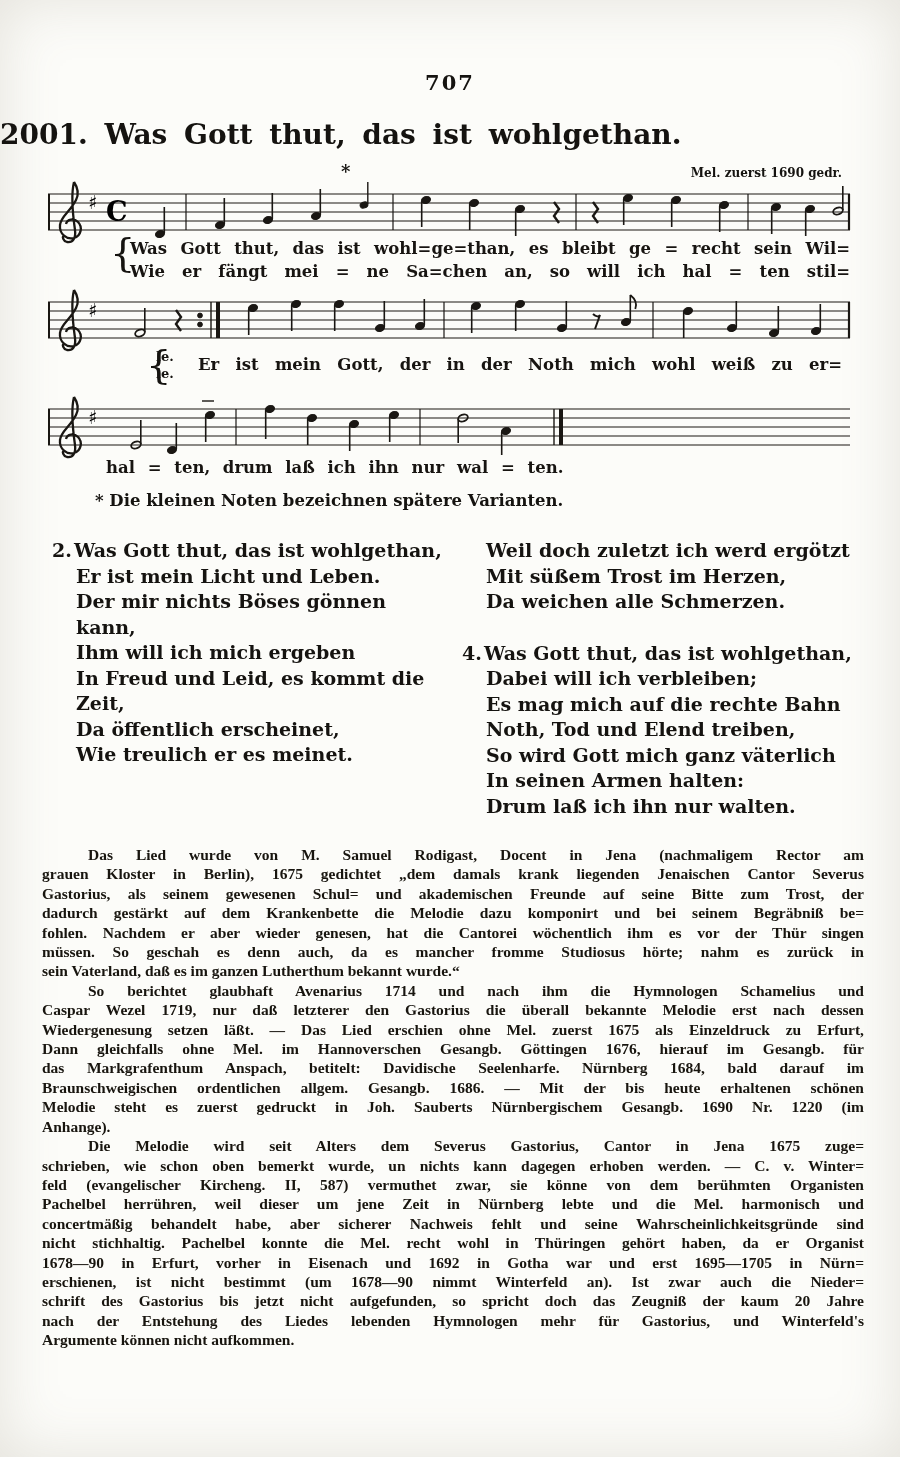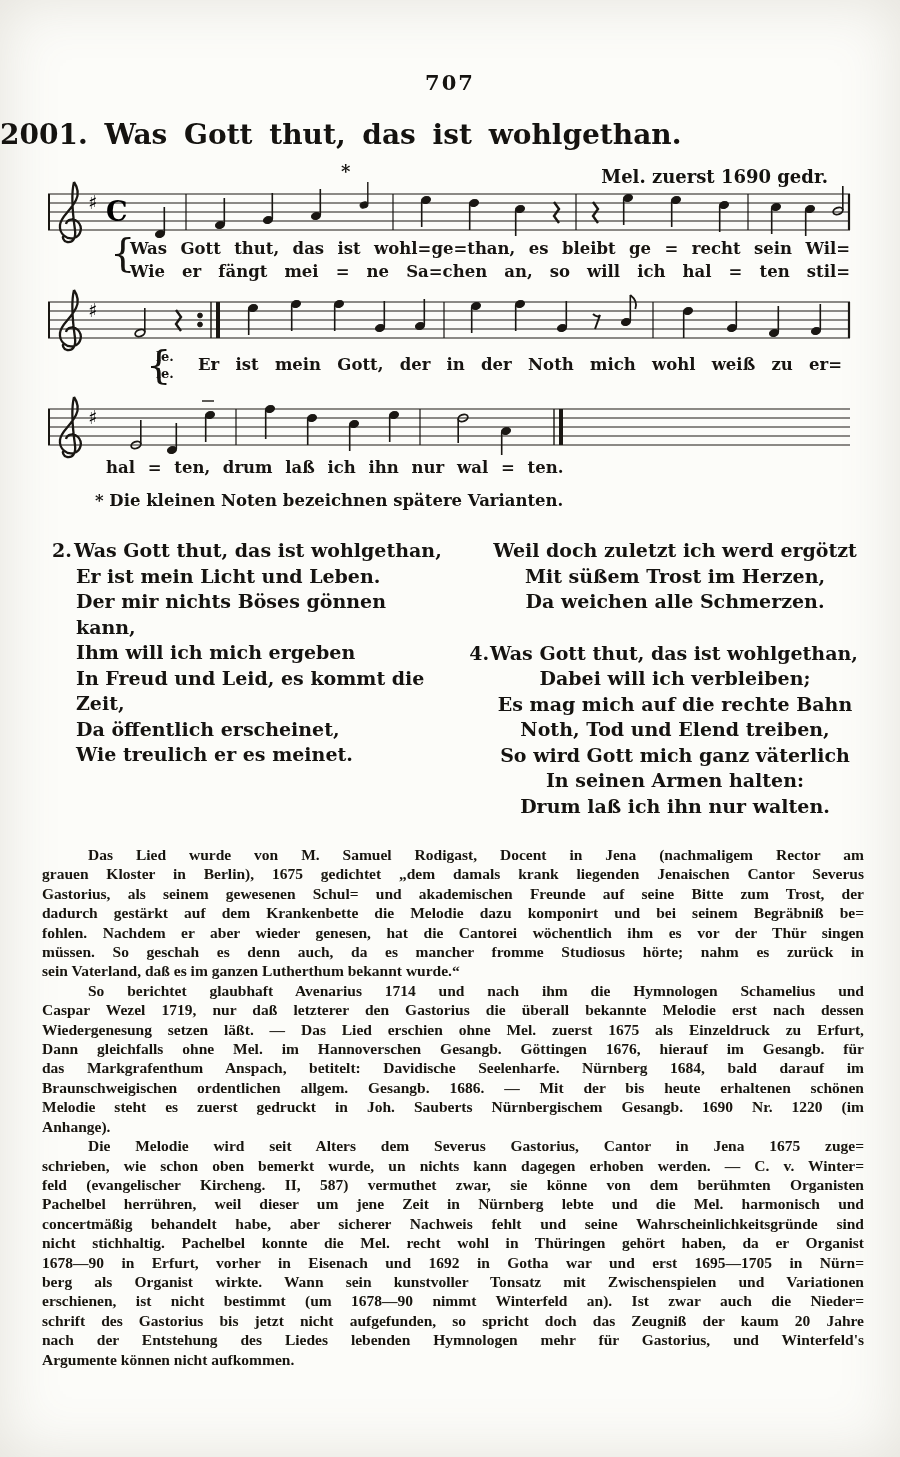--- a/index.html
+++ b/index.html
@@ -7,34 +7,34 @@
     position:relative; width:900px; height:1457px;
     background:#fcfcf9; color:#151310; overflow:hidden;
     font-family:"DejaVu Serif", serif;
     box-shadow:inset 0 0 60px rgba(120,110,90,.18);
   }
   .frak{font-family:"DejaVu Serif", serif; font-weight:bold;}
   .pagenum{position:absolute; top:70px; left:0; width:100%; text-align:center;
     font-size:21px; font-weight:bold; letter-spacing:2px;}
   .title{position:absolute; top:118px; left:0; width:100%; text-align:left;
     font-size:28px; font-weight:bold; word-spacing:7px;}
-  .melnote{position:absolute; top:166px; right:72px; font-size:18px; font-weight:bold;}
+  .melnote{position:absolute; top:166px; right:58px; font-size:12px; font-weight:bold;}
   .var-star{position:absolute; top:161px; left:341px; font-size:18px; font-weight:bold;}
   .staffwrap{position:absolute; left:48px; width:804px;}
   .staffwrap svg{display:block;}
   .lyr{position:absolute; font-size:16.5px; font-weight:bold; line-height:22px;
     text-align:justify; text-align-last:justify; color:#171411;}
   .lyr-plain{text-align:left; text-align-last:left; word-spacing:7px;}
   .brace{position:absolute; font-size:40px; font-weight:normal; line-height:40px;
     font-family:"DejaVu Serif", serif;}
   .le-stack{position:absolute; font-size:13px; font-weight:bold; line-height:17px;margin-left:44px;}
   .footnote{position:absolute; top:491px; left:95px; font-size:16.5px; font-weight:bold;}
   .vcol{position:absolute; top:538px; font-size:19px; font-weight:bold; line-height:25.5px;}
   .vcol-left{left:52px; width:398px;}
-  .vcol-right{left:462px; width:402px;text-align:center;}
+  .vcol-right{left:462px; width:402px;}
   .vline{padding-left:24px;}
   .vfirst{padding-left:0;}
   .vnum{display:inline-block; min-width:22px;}
   .gap8{height:8px;} .gap26{height:26px;}
   .commentary{position:absolute; left:42px; top:845px; width:822px;
     font-family:"Liberation Serif", serif; font-weight:bold;
     font-size:15.5px; line-height:19.4px; color:#18150f;}
   .cl{text-align:justify; text-align-last:justify;}
   .cl-last{text-align:left; text-align-last:left;}
   .cl-first{padding-left:46px;}
@@ -268,21 +268,20 @@
       <div class="cl cl-last">Anhange).</div>
     </div>
     <div>
       <div class="cl cl-first">Die Melodie wird seit Alters dem Severus Gastorius, Cantor in Jena 1675 zuge=</div>
       <div class="cl">schrieben, wie schon oben bemerkt wurde, un  nichts kann dagegen erhoben werden. — C. v. Winter=</div>
       <div class="cl">feld (evangelischer Kircheng. II, 587) vermuthet zwar, sie könne von dem berühmten Organisten</div>
       <div class="cl">Pachelbel herrühren, weil dieser um jene Zeit in Nürnberg lebte und die Mel. harmonisch und</div>
       <div class="cl">concertmäßig behandelt habe, aber sicherer Nachweis fehlt und seine Wahrscheinlichkeitsgründe sind</div>
       <div class="cl">nicht stichhaltig.  Pachelbel konnte die Mel. recht wohl in Thüringen gehört haben, da er Organist</div>
       <div class="cl">1678—90 in Erfurt, vorher in Eisenach und 1692 in Gotha war und erst 1695—1705 in Nürn=</div>
-      <div class="cl">berg als Organist wirkte.  Wann sein kunstvoller Tonsatz mit Zwischenspielen und Variationen</div>
       <div class="cl">erschienen, ist nicht bestimmt (um 1678—90 nimmt Winterfeld an).  Ist zwar auch die Nieder=</div>
       <div class="cl">schrift des Gastorius bis jetzt nicht aufgefunden, so spricht doch das Zeugniß der kaum 20 Jahre</div>
       <div class="cl">nach der Entstehung des Liedes lebenden Hymnologen mehr für Gastorius, und Winterfeld's</div>
       <div class="cl cl-last">Argumente können nicht aufkommen.</div>
     </div>
   </div>
 
 </div>
 
 </body></html>

